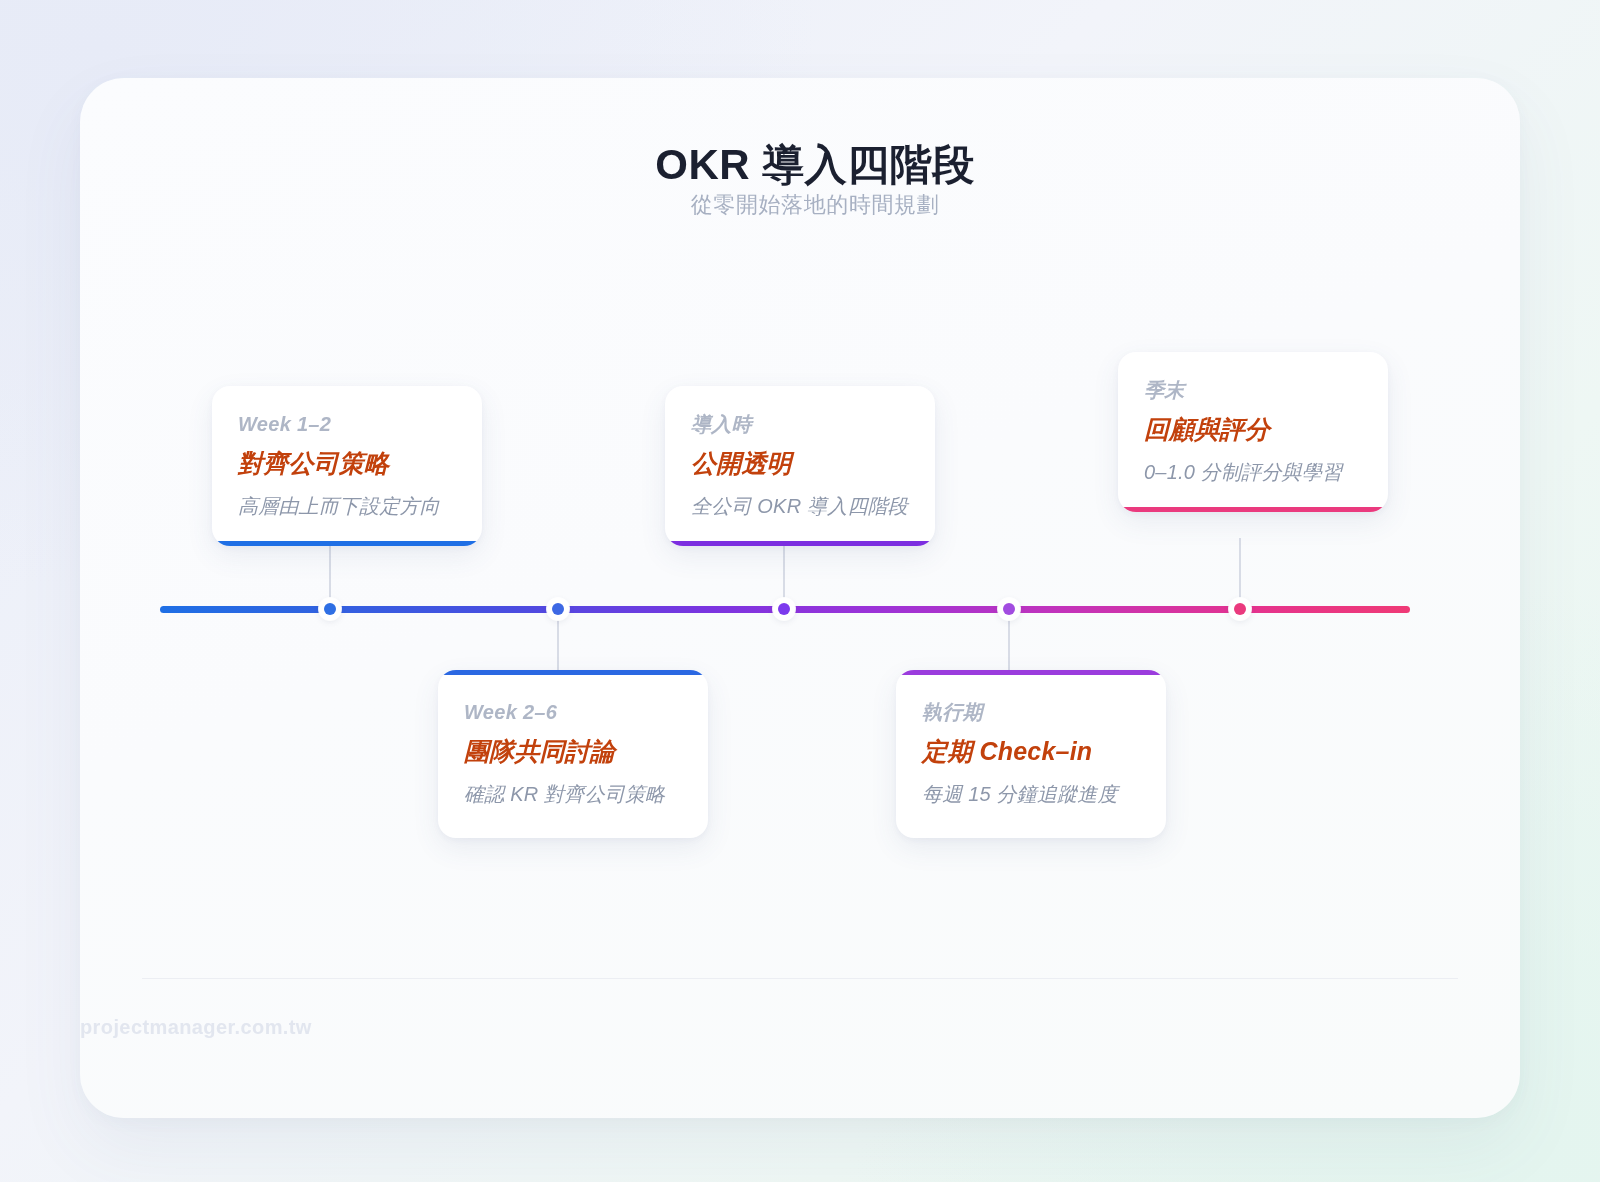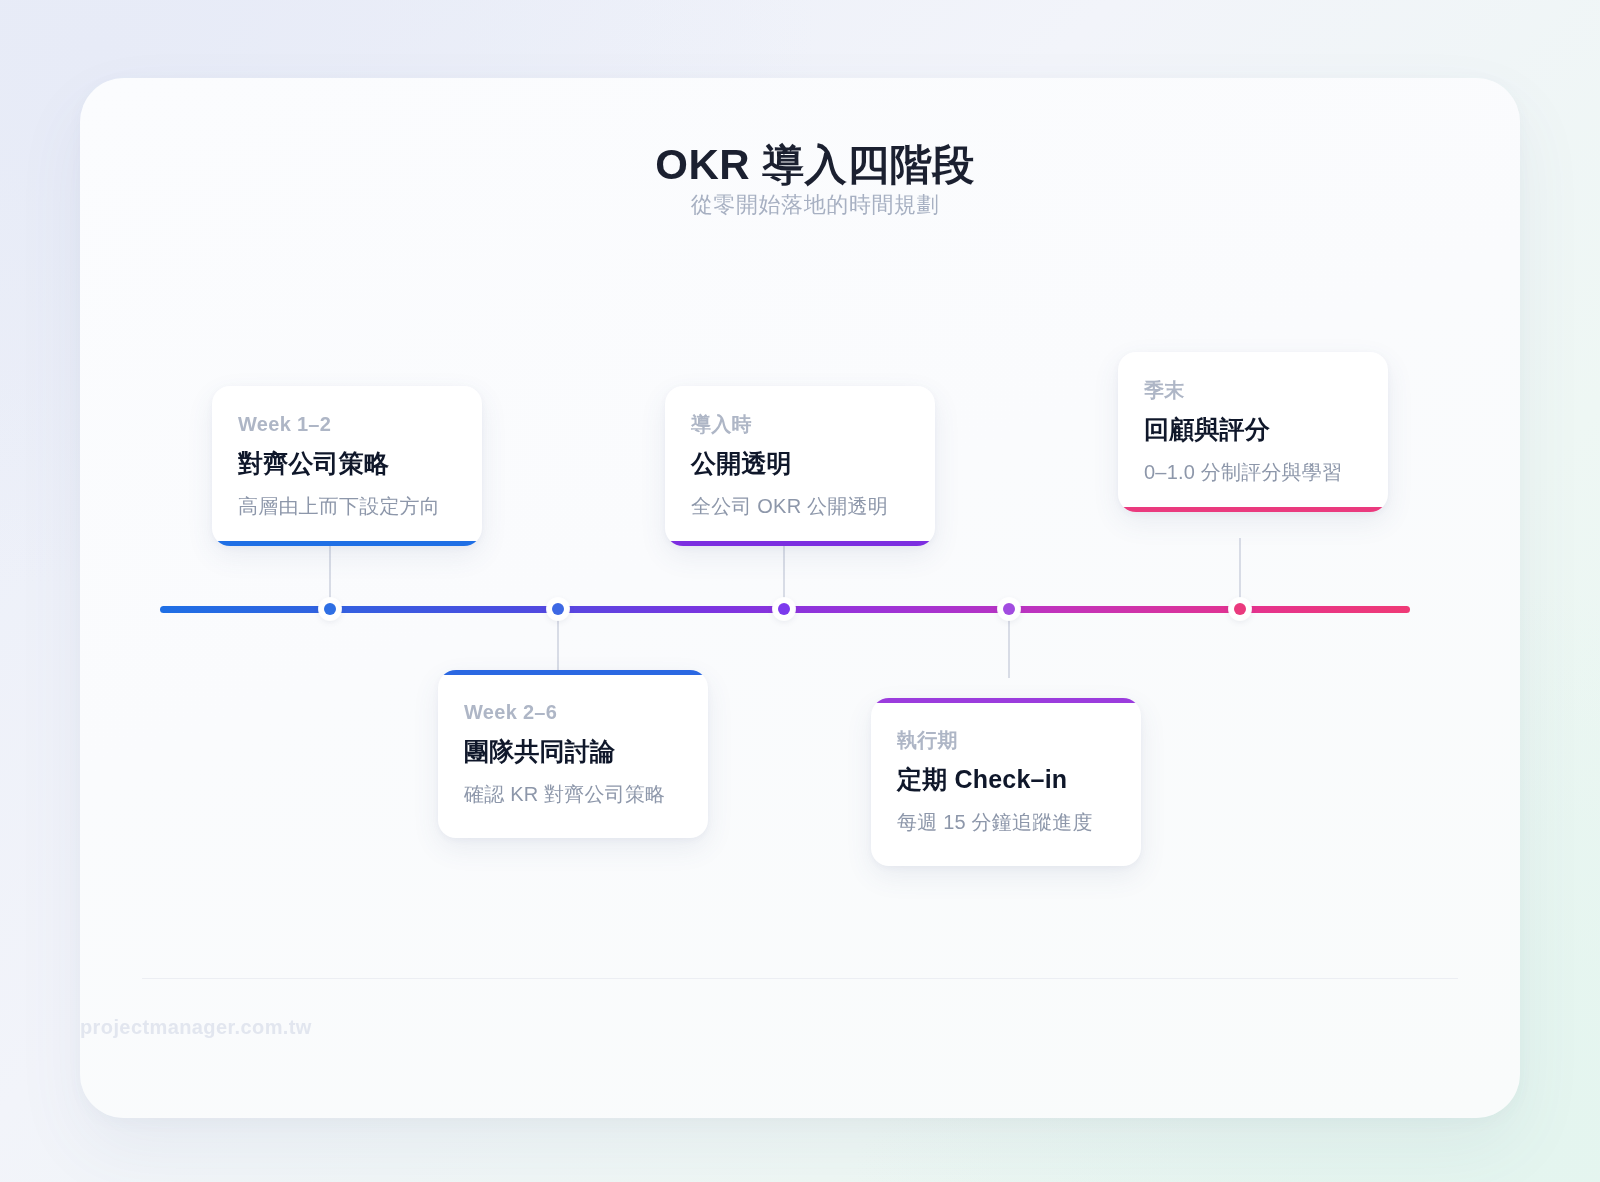--- a/index.html
+++ b/index.html
@@ -109,20 +109,21 @@
 
   
   .card {
     position: absolute;
     width: 270px;
     background: #ffffff;
     border-radius: 18px;
     box-shadow: 0 10px 28px rgba(70,85,130,0.09), 0 2px 6px rgba(70,85,130,0.05);
     padding: 26px 26px 24px 26px;
     overflow: hidden;
+    font-style: italic;
   }
   .card.below { padding: 30px 26px 28px 26px; }
 
   .accent {
     position: absolute;
     left: 0;
     width: 100%;
     height: 5px;
   }
   .card.above .accent { bottom: 0; border-radius: 0 0 18px 18px; }
@@ -132,21 +133,21 @@
     font-size: 20px;
     color: #aeb6c6;
     font-weight: bold;
     letter-spacing: 0.3px;
     line-height: 1.2;
   }
   .card-title {
     margin-top: 12px;
     font-size: 25px;
     font-weight: bold;
-    color: #0f172a;
+    color: #c2410c;
     letter-spacing: 0.2px;
     line-height: 1.25;
   }
   .card-desc {
     margin-top: 12px;
     font-size: 20px;
     color: #8d97aa;
     line-height: 1.55;
     letter-spacing: 0.2px;
   }
@@ -217,25 +218,25 @@
     <div class="card below" style="left:358px; top:592px;">
       <div class="accent" style="background:#2b68e2;"></div>
       <div class="card-period">Week 2–6</div>
       <div class="card-title">團隊共同討論</div>
       <div class="card-desc">確認 KR 對齊公司策略</div>
     </div>
 
     <div class="card above" style="left:585px; top:308px;">
       <div class="card-period">導入時</div>
       <div class="card-title">公開透明</div>
-      <div class="card-desc">全公司 OKR 公開透明</div>
+      <div class="card-desc">全公司 OKR 導入四階段</div>
       <div class="accent" style="background:#7c2ee0;"></div>
     </div>
 
-    <div class="card below" style="left:791px; top:592px;margin-top:28px;">
+    <div class="card below" style="left:816px; top:592px;">
       <div class="accent" style="background:#9b3cdd;"></div>
       <div class="card-period">執行期</div>
       <div class="card-title">定期 Check–in</div>
       <div class="card-desc">每週 15 分鐘追蹤進度</div>
     </div>
 
     <div class="card above" style="left:1038px; top:274px;">
       <div class="card-period">季末</div>
       <div class="card-title">回顧與評分</div>
       <div class="card-desc">0–1.0 分制評分與學習</div>

